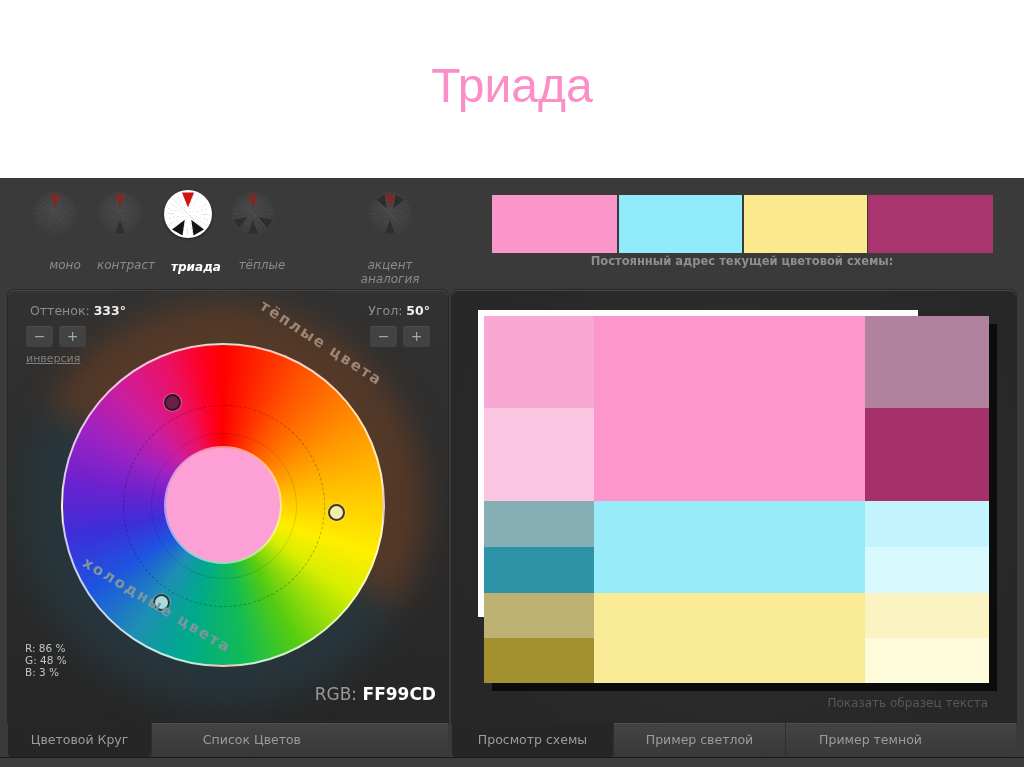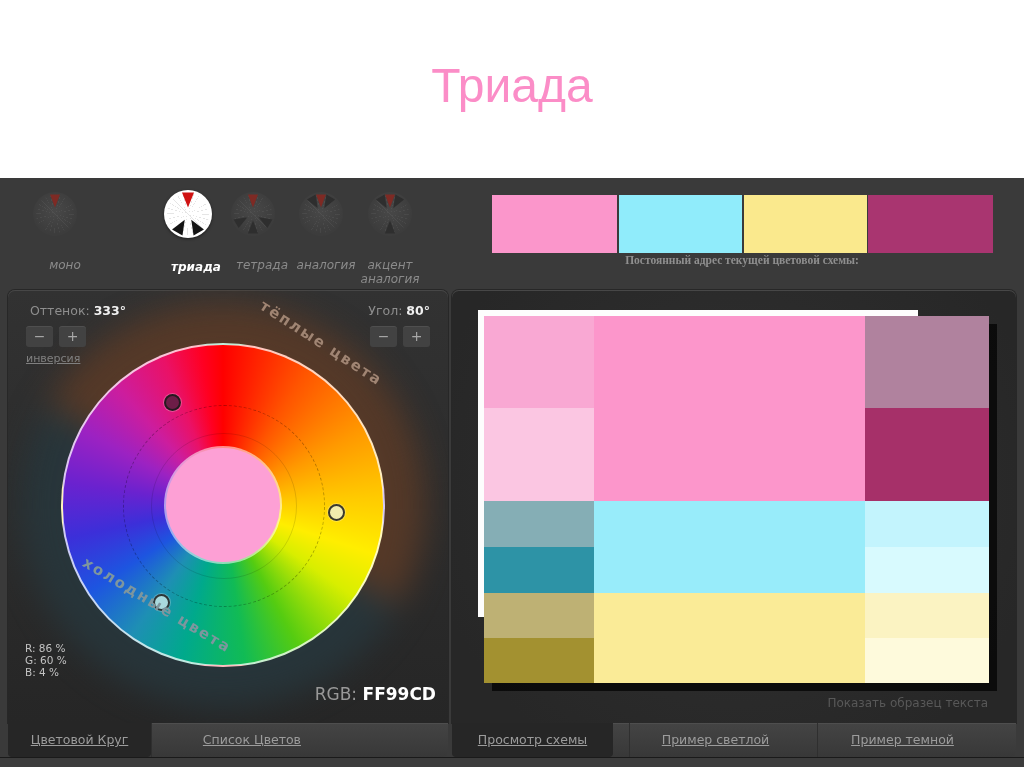--- a/index.html
+++ b/index.html
@@ -23,21 +23,21 @@
     border-bottom:0;border-top:13px solid var(--c);
     transform:translate(-50%,-50%) rotate(var(--a)) translateY(-13px);}
   .mode-icon.sel .arr{border-width:6px;border-bottom:0;border-top:15px solid var(--c);
     transform:translate(-50%,-50%) rotate(var(--a)) translateY(-14px);}
   .mode-label{margin-top:22px;font-size:12px;color:#8b8b8b;line-height:14px;width:76px;
     margin-left:auto;margin-right:auto;font-style:italic;}
   .mode-label.sel{color:#ffffff;font-weight:bold;}
 
   
   .swatch{position:absolute;top:17px;height:58px;}
-  .perma{position:absolute;left:462px;top:76px;width:560px;text-align:center;font-family:Liberation Serif, serif;}
+  .perma{position:absolute;left:462px;top:76px;width:560px;text-align:center;}
   .perma-caption{font-size:11.5px;color:#8f8f8f;font-weight:600;}
   .perma-link{display:inline-block;margin-top:3px;font-size:12.5px;font-weight:bold;
     color:#d9bb3d;text-decoration:underline;cursor:pointer;}
 
   
   .panel{position:absolute;top:112px;height:433px;border-radius:7px 7px 0 0;
     background:linear-gradient(#323232,#262626);box-shadow:0 0 0 1px #272727, inset 0 1px 0 #474747;
     overflow:hidden;}
   .panel-left{left:8px;width:440px;}
   .panel-right{left:452px;width:564px;
@@ -81,70 +81,69 @@
   .sheet{position:absolute;left:26px;top:20px;width:440px;height:307px;background:#fdfdfd;}
   .pgrid{position:absolute;left:32px;top:26px;width:505px;height:367px;display:grid;
     grid-template-columns:110px 271px 124px;grid-template-rows:92px 93px 46px 46px 45px 45px;
     box-shadow:8px 8px 0 rgba(8,8,8,.88);}
   .show-sample{position:absolute;right:28px;top:406px;font-size:12px;color:#585858;cursor:pointer;margin-left:13px;}
 
   
   .tabbar{position:absolute;top:545px;height:34px;background:linear-gradient(#444,#383838);
     box-shadow:inset 0 1px 0 #4e4e4e;display:flex;border-radius:0 0 5px 5px;}
   .tabbar-left{left:8px;width:440px;}
-  .tabbar-right{left:452px;width:564px;gap:16px;}
+  .tabbar-right{left:452px;width:564px;}
   .tab{height:34px;line-height:33px;text-align:center;font-size:12.5px;color:#9c9c9c;
-    cursor:pointer;box-sizing:border-box;text-decoration:underline;}
+    cursor:pointer;box-sizing:border-box;}
   .tab.active{background:#262626;border-radius:0 0 4px 4px;}
   .tab+.tab:not(.active){border-left:1px solid #2f2f2f;}
   .bottom-strip{position:absolute;left:0;top:579px;width:1024px;height:10px;background:#3c3c3c;
     border-top:1px solid #1a1a1a;}
 </style>
 </head>
 <body>
 
 <div class="slide">
   <div class="slide-title" style="color: rgb(251, 141, 199);">Триада</div>
 
   <div class="app">
 
     <div class="mode" style="left:27px;width:56px;">
       <div class="mode-icon">
           <div class="spokes"></div>
         <span class="arr" style="--a:0deg;--c:#7e2a24"></span>
         </div>
       <div class="mode-label">моно</div>
     </div>
+    <div class="mode" style="left:88px;width:64px;">
+      <div class="mode-icon">
+          <div class="spokes"></div>
+        <span class="arr" style="--a:0deg;--c:#7e2a24"></span>
+        <span class="arr" style="--a:180deg;--c:#2e2e2e"></span>
+        </div>
+      <div class="mode-label">контраст</div>
+    </div>
     <div class="mode" style="left:158px;width:60px;">
       <div class="mode-icon sel">
           <div class="spokes"></div>
         <span class="arr" style="--a:0deg;--c:#cf1212"></span>
         <span class="arr" style="--a:150deg;--c:#141414"></span>
         <span class="arr" style="--a:210deg;--c:#141414"></span>
         </div>
       <div class="mode-label sel">триада</div>
     </div>
     <div class="mode" style="left:224px;width:58px;">
       <div class="mode-icon">
           <div class="spokes"></div>
         <span class="arr" style="--a:0deg;--c:#7e2a24"></span>
         <span class="arr" style="--a:120deg;--c:#2e2e2e"></span>
         <span class="arr" style="--a:180deg;--c:#2e2e2e"></span>
         <span class="arr" style="--a:240deg;--c:#2e2e2e"></span>
         </div>
-      <div class="mode-label">тетрада</div>
-    </div>
-    <div class="mode" style="left:288px;width:66px;">
-      <div class="mode-icon">
-          <div class="spokes"></div>
-        <span class="arr" style="--a:330deg;--c:#2e2e2e"></span>
-        <span class="arr" style="--a:0deg;--c:#7e2a24"></span>
-        <span class="arr" style="--a:30deg;--c:#2e2e2e"></span>
-        </div>
-      <div class="mode-label">аналогия</div>
+      <div class="mode-label">тёплые</div>
     </div>
     <div class="mode" style="left:352px;width:76px;">
       <div class="mode-icon">
           <div class="spokes"></div>
         <span class="arr" style="--a:330deg;--c:#2e2e2e"></span>
         <span class="arr" style="--a:0deg;--c:#7e2a24"></span>
         <span class="arr" style="--a:30deg;--c:#2e2e2e"></span>
         <span class="arr" style="--a:180deg;--c:#2e2e2e"></span>
         </div>
       <div class="mode-label">акцент аналогия</div>
@@ -174,29 +173,29 @@
       <div class="fld-label" style="left:22px;top:13px;">
         <span>Оттенок:</span>
         <span class="fld-val">333°</span>
       </div>
       <div class="stepper" style="left:18px;top:36px;">−</div>
       <div class="stepper" style="left:51px;top:36px;">+</div>
       <div class="invert">инверсия</div>
 
       <div class="fld-label" style="right:18px;top:13px;">
         <span>Угол:</span>
-        <span class="fld-val">80°</span>
+        <span class="fld-val">50°</span>
       </div>
       <div class="stepper" style="right:51px;top:36px;">−</div>
       <div class="stepper" style="right:18px;top:36px;">+</div>
 
       <div class="rgb-lines">
         <div>R: 86 %</div>
-        <div>G: 60 %</div>
-        <div>B: 4 %</div>
+        <div>G: 48 %</div>
+        <div>B: 3 %</div>
       </div>
       <div class="rgb-out">
         <span>RGB:</span>
         <b>FF99CD</b>
       </div>
     </div>
 
     <div class="panel panel-right">
       <div class="sheet"></div>
       <div class="pgrid">

